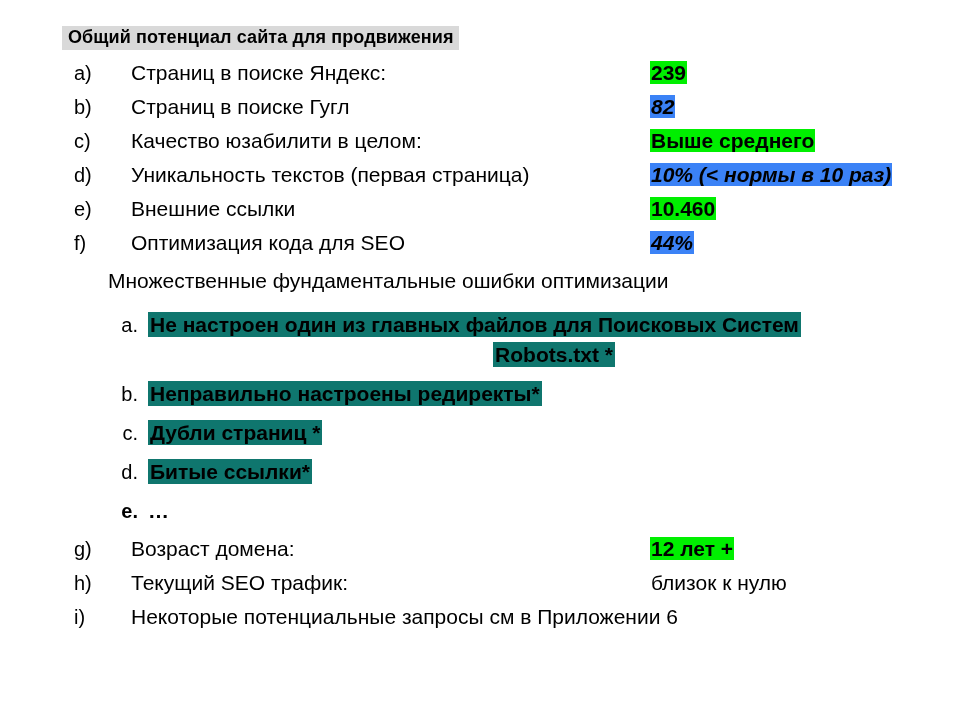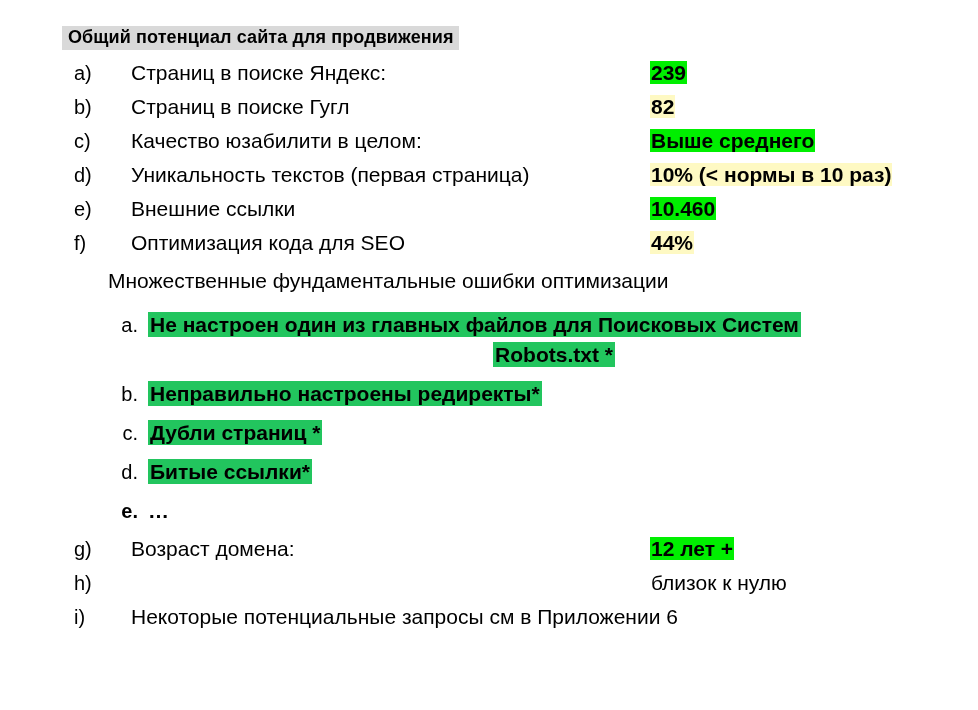--- a/index.html
+++ b/index.html
@@ -61,23 +61,24 @@
     left: 588px;
     top: 0;
     white-space: nowrap;
   }
   .hl-green {
     background: #00ef00;
     padding: 0 1px;
     font-weight: bold;
   }
   .hl-yellow {
-    background: #fef9c3;
+    background: #3b82f6;
     padding: 0 1px;
     font-weight: bold;
+    font-style: italic;
   }
   .plain-val {
     padding: 0 1px;
   }
   .note {
     margin: 12px 0 16px 46px;
     font-size: 21px;
     line-height: 26px;
   }
   ul.lvl2 {
@@ -94,21 +95,21 @@
   }
   ul.lvl2 > li > .marker2 {
     position: absolute;
     left: 0;
     top: 0;
     width: 30px;
     text-align: right;
     font-size: 20px;
   }
   .hl-line {
-    background: #22c55e;
+    background: #0f766e;
     font-weight: bold;
     box-decoration-break: clone;
     -webkit-box-decoration-break: clone;
     padding: 1px 2px;
   }
   .sub-continued {
     display: block;
     text-align: center;
   }
   li.e-item {
@@ -202,20 +203,21 @@
   <ul class="lvl1">
 
     <li>
       <span class="marker">g)</span>
       <span class="label">Возраст домена:</span>
       <span class="valwrap"><span class="hl-green">12 лет +</span></span>
     </li>
 
     <li>
       <span class="marker">h)</span>
+      <span class="label">Текущий SEO трафик:</span>
       <span class="valwrap"><span class="plain-val bold">близок к нулю</span></span>
     </li>
 
     <li>
       <span class="marker">i)</span>
       <span class="label">Некоторые потенциальные запросы см в Приложении 6</span>
     </li>
   </ul>
 
 </div>

